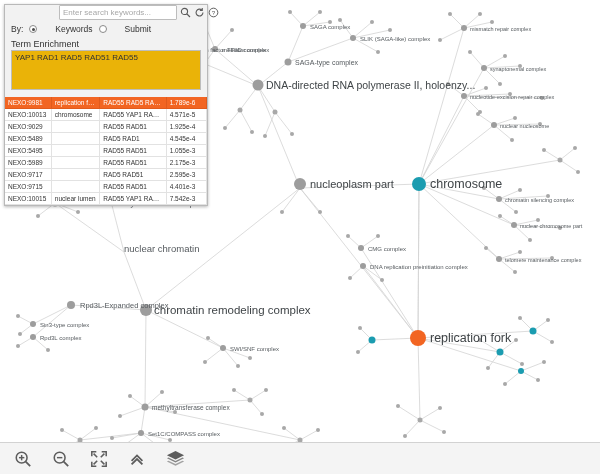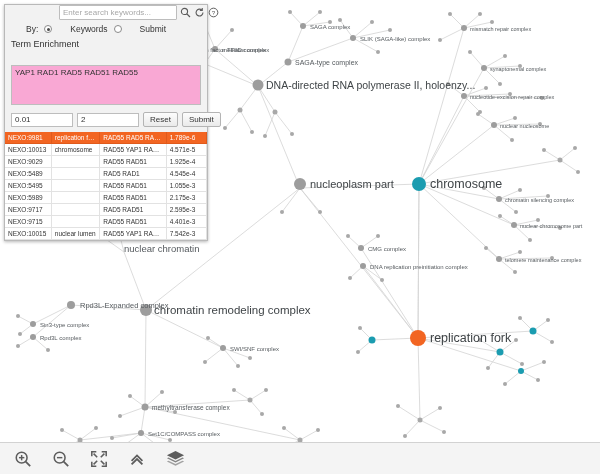--- a/index.html
+++ b/index.html
@@ -84,21 +84,20 @@
   }
   .icon-btn svg { display:block; }
 
   .radio-row {
     display: flex;
     align-items: center;
     gap: 6px;
     font-size: 8.5px;
     color: #333;
     margin-bottom: 5px;
-    margin-left: 15px;
   }
   .radio-item { display: flex; align-items: center; gap: 18px; cursor: pointer; }
   .radio-dot {
     width: 8px; height: 8px;
     border: 1px solid #8a8a8a;
     border-radius: 50%;
     background: #fff;
     position: relative;
     box-sizing: border-box;
   }
@@ -107,28 +106,28 @@
     position: absolute;
     left: 1.5px; top: 1.5px;
     width: 3px; height: 3px;
     border-radius: 50%;
     background: #4a4a4a;
   }
 
   .section-title {
     font-size: 9px;
     color: #333;
-    margin: 2px 0 16px 0;
+    margin: 2px 0 1px 0;
   }
   #term-textarea {
     width: 100%;
     height: 40px;
     box-sizing: border-box;
     border: 1px solid #bdbdbd;
-    background: #f9a8d4;
+    background: #eab308;
     font-size: 8px;
     font-family: "Liberation Sans", sans-serif;
     color: #333;
     padding: 2px 3px;
     resize: none;
     line-height: 1.3;
   }
   .param-row {
     display: flex;
     align-items: center;
@@ -507,26 +506,20 @@
       </span>
       <span class="radio-item">
         <span class="radio-dot"></span>
         <span>Submit</span>
       </span>
     </div>
 
     <div class="section-title">Term Enrichment</div>
     <textarea id="term-textarea" style="">YAP1 RAD1 RAD5 RAD51 RAD55</textarea>
 
-    <div class="param-row">
-      <input class="param-input" id="pvalue-input" type="text" value="0.01" style="">
-      <input class="param-input wide" id="count-input" type="text" value="2" style="">
-      <button class="btn">Reset</button>
-      <button class="btn">Submit</button>
-    </div>
   </div>
 
   <table id="result-table">
     <colgroup>
         <col class="c1">
         <col class="c2">
         <col class="c3">
         <col class="c4">
       </colgroup>
     <tbody id="result-tbody">

